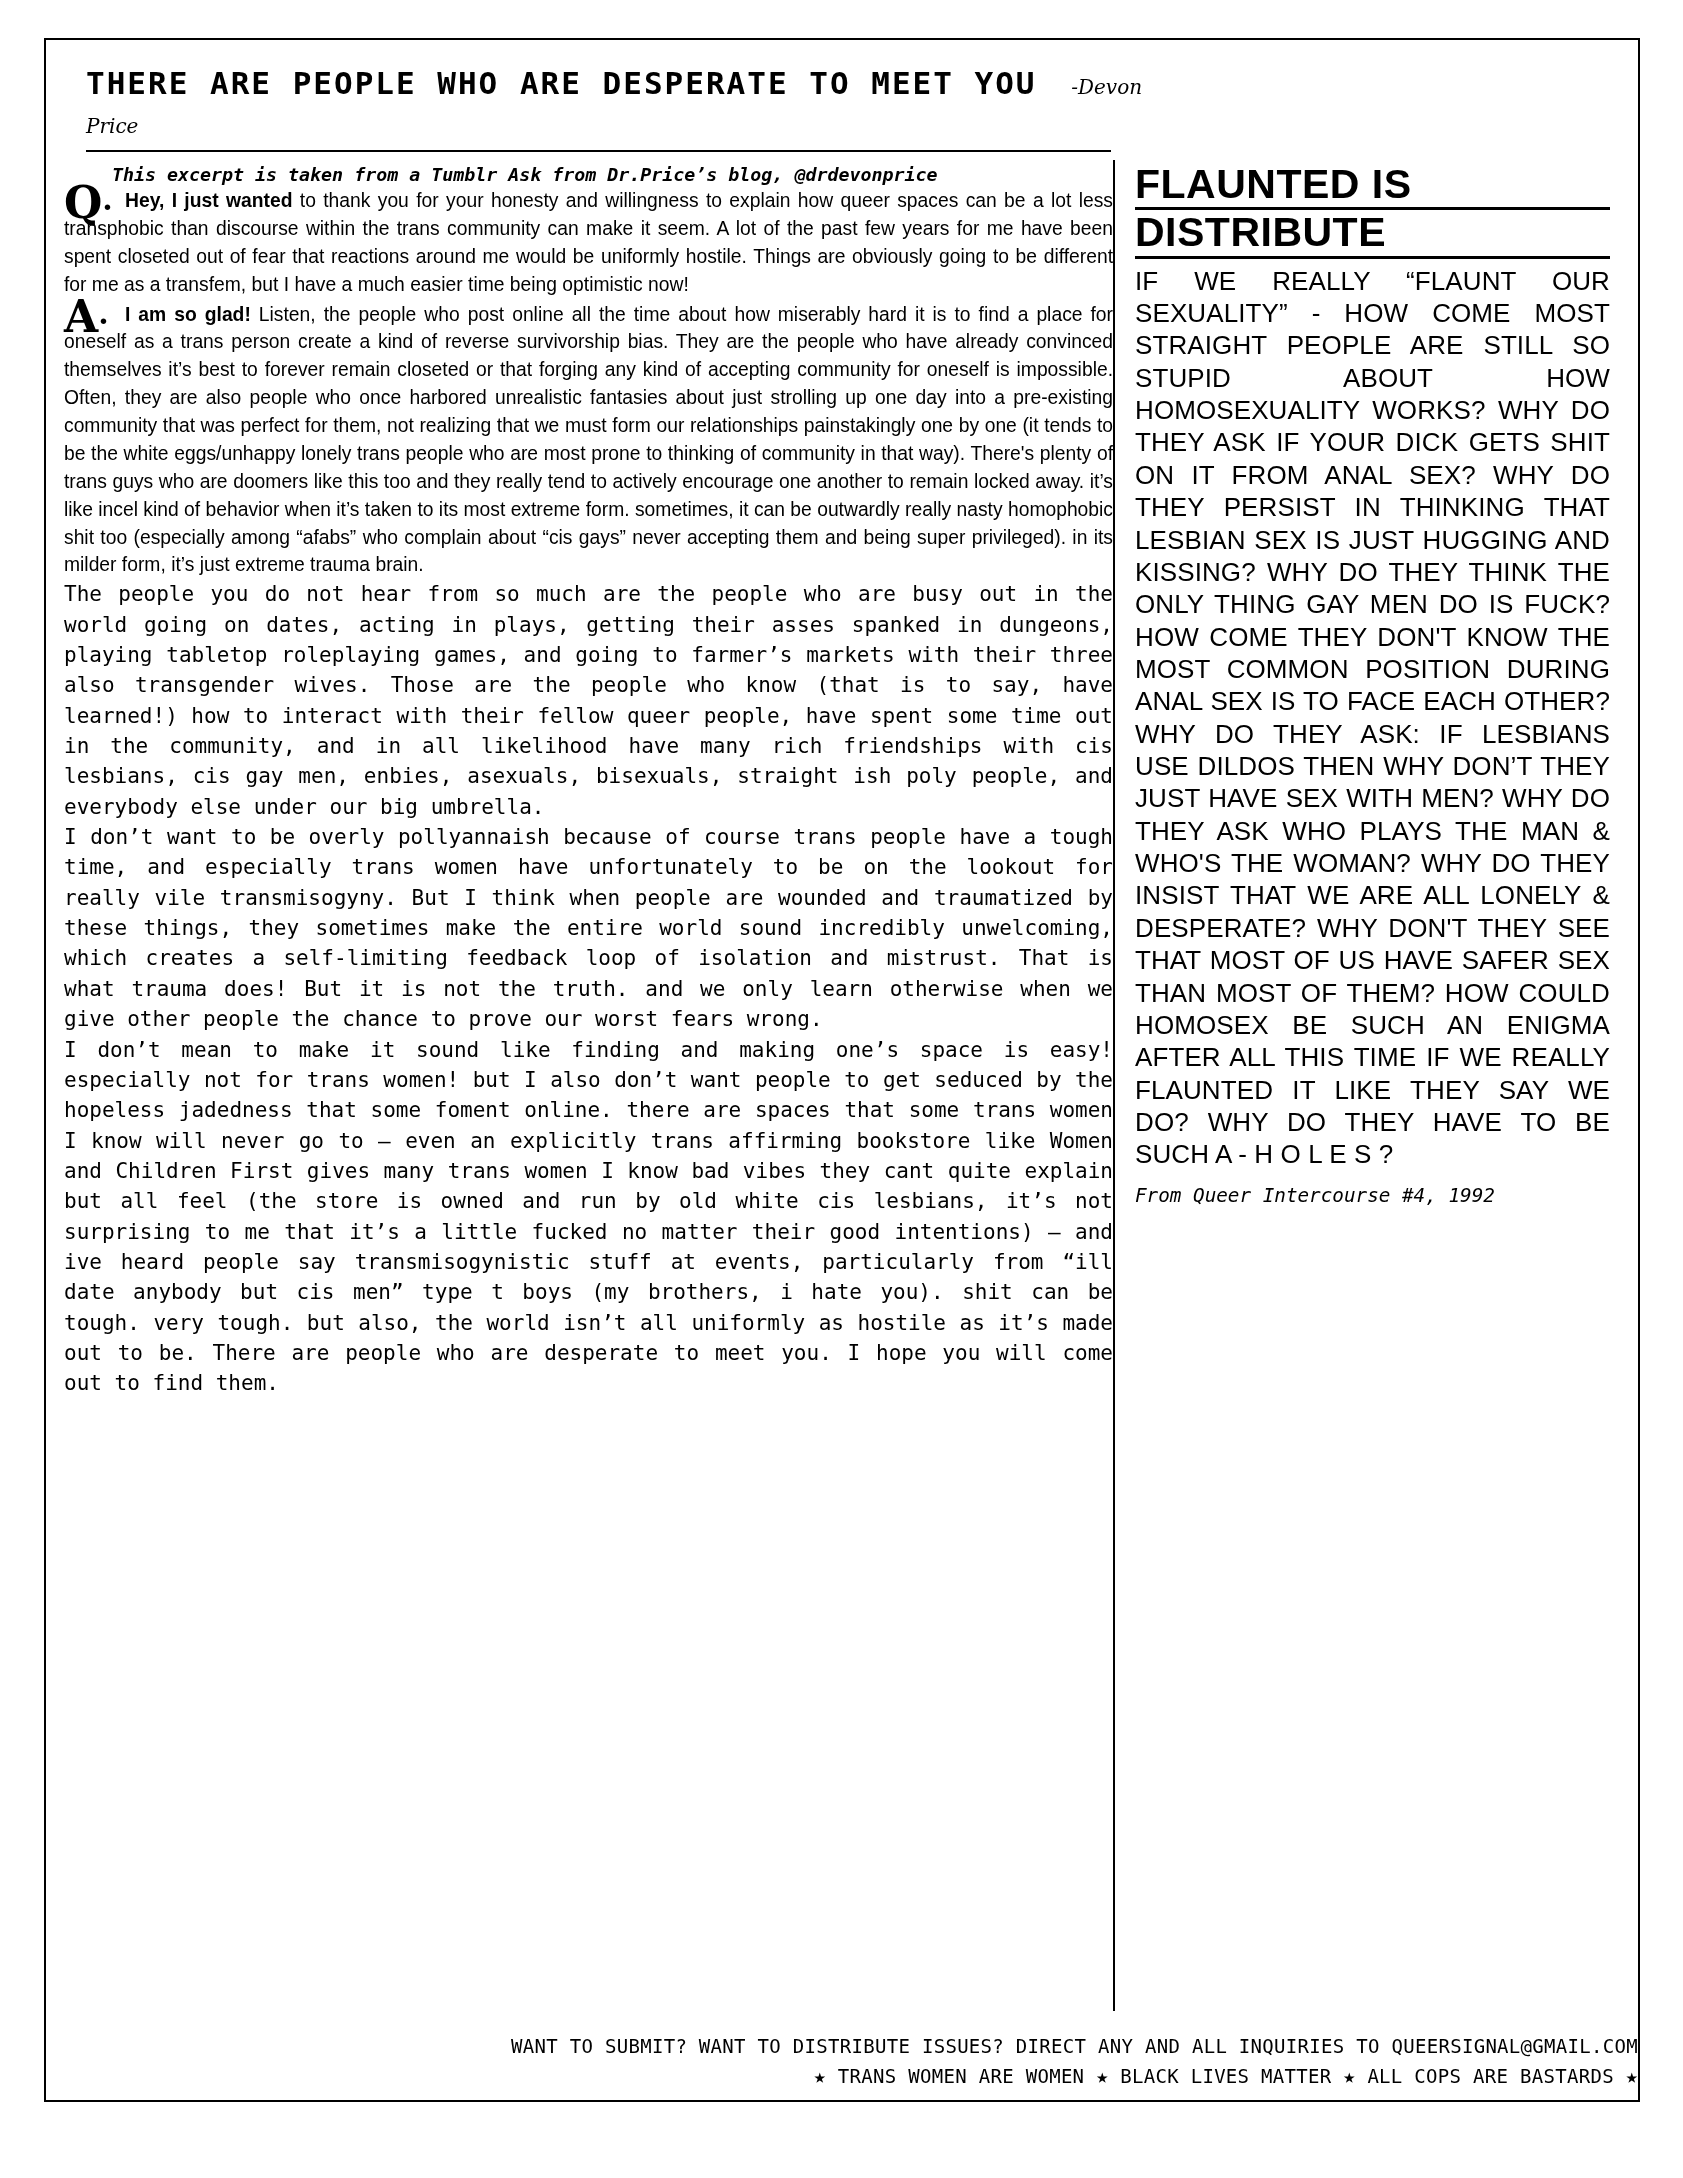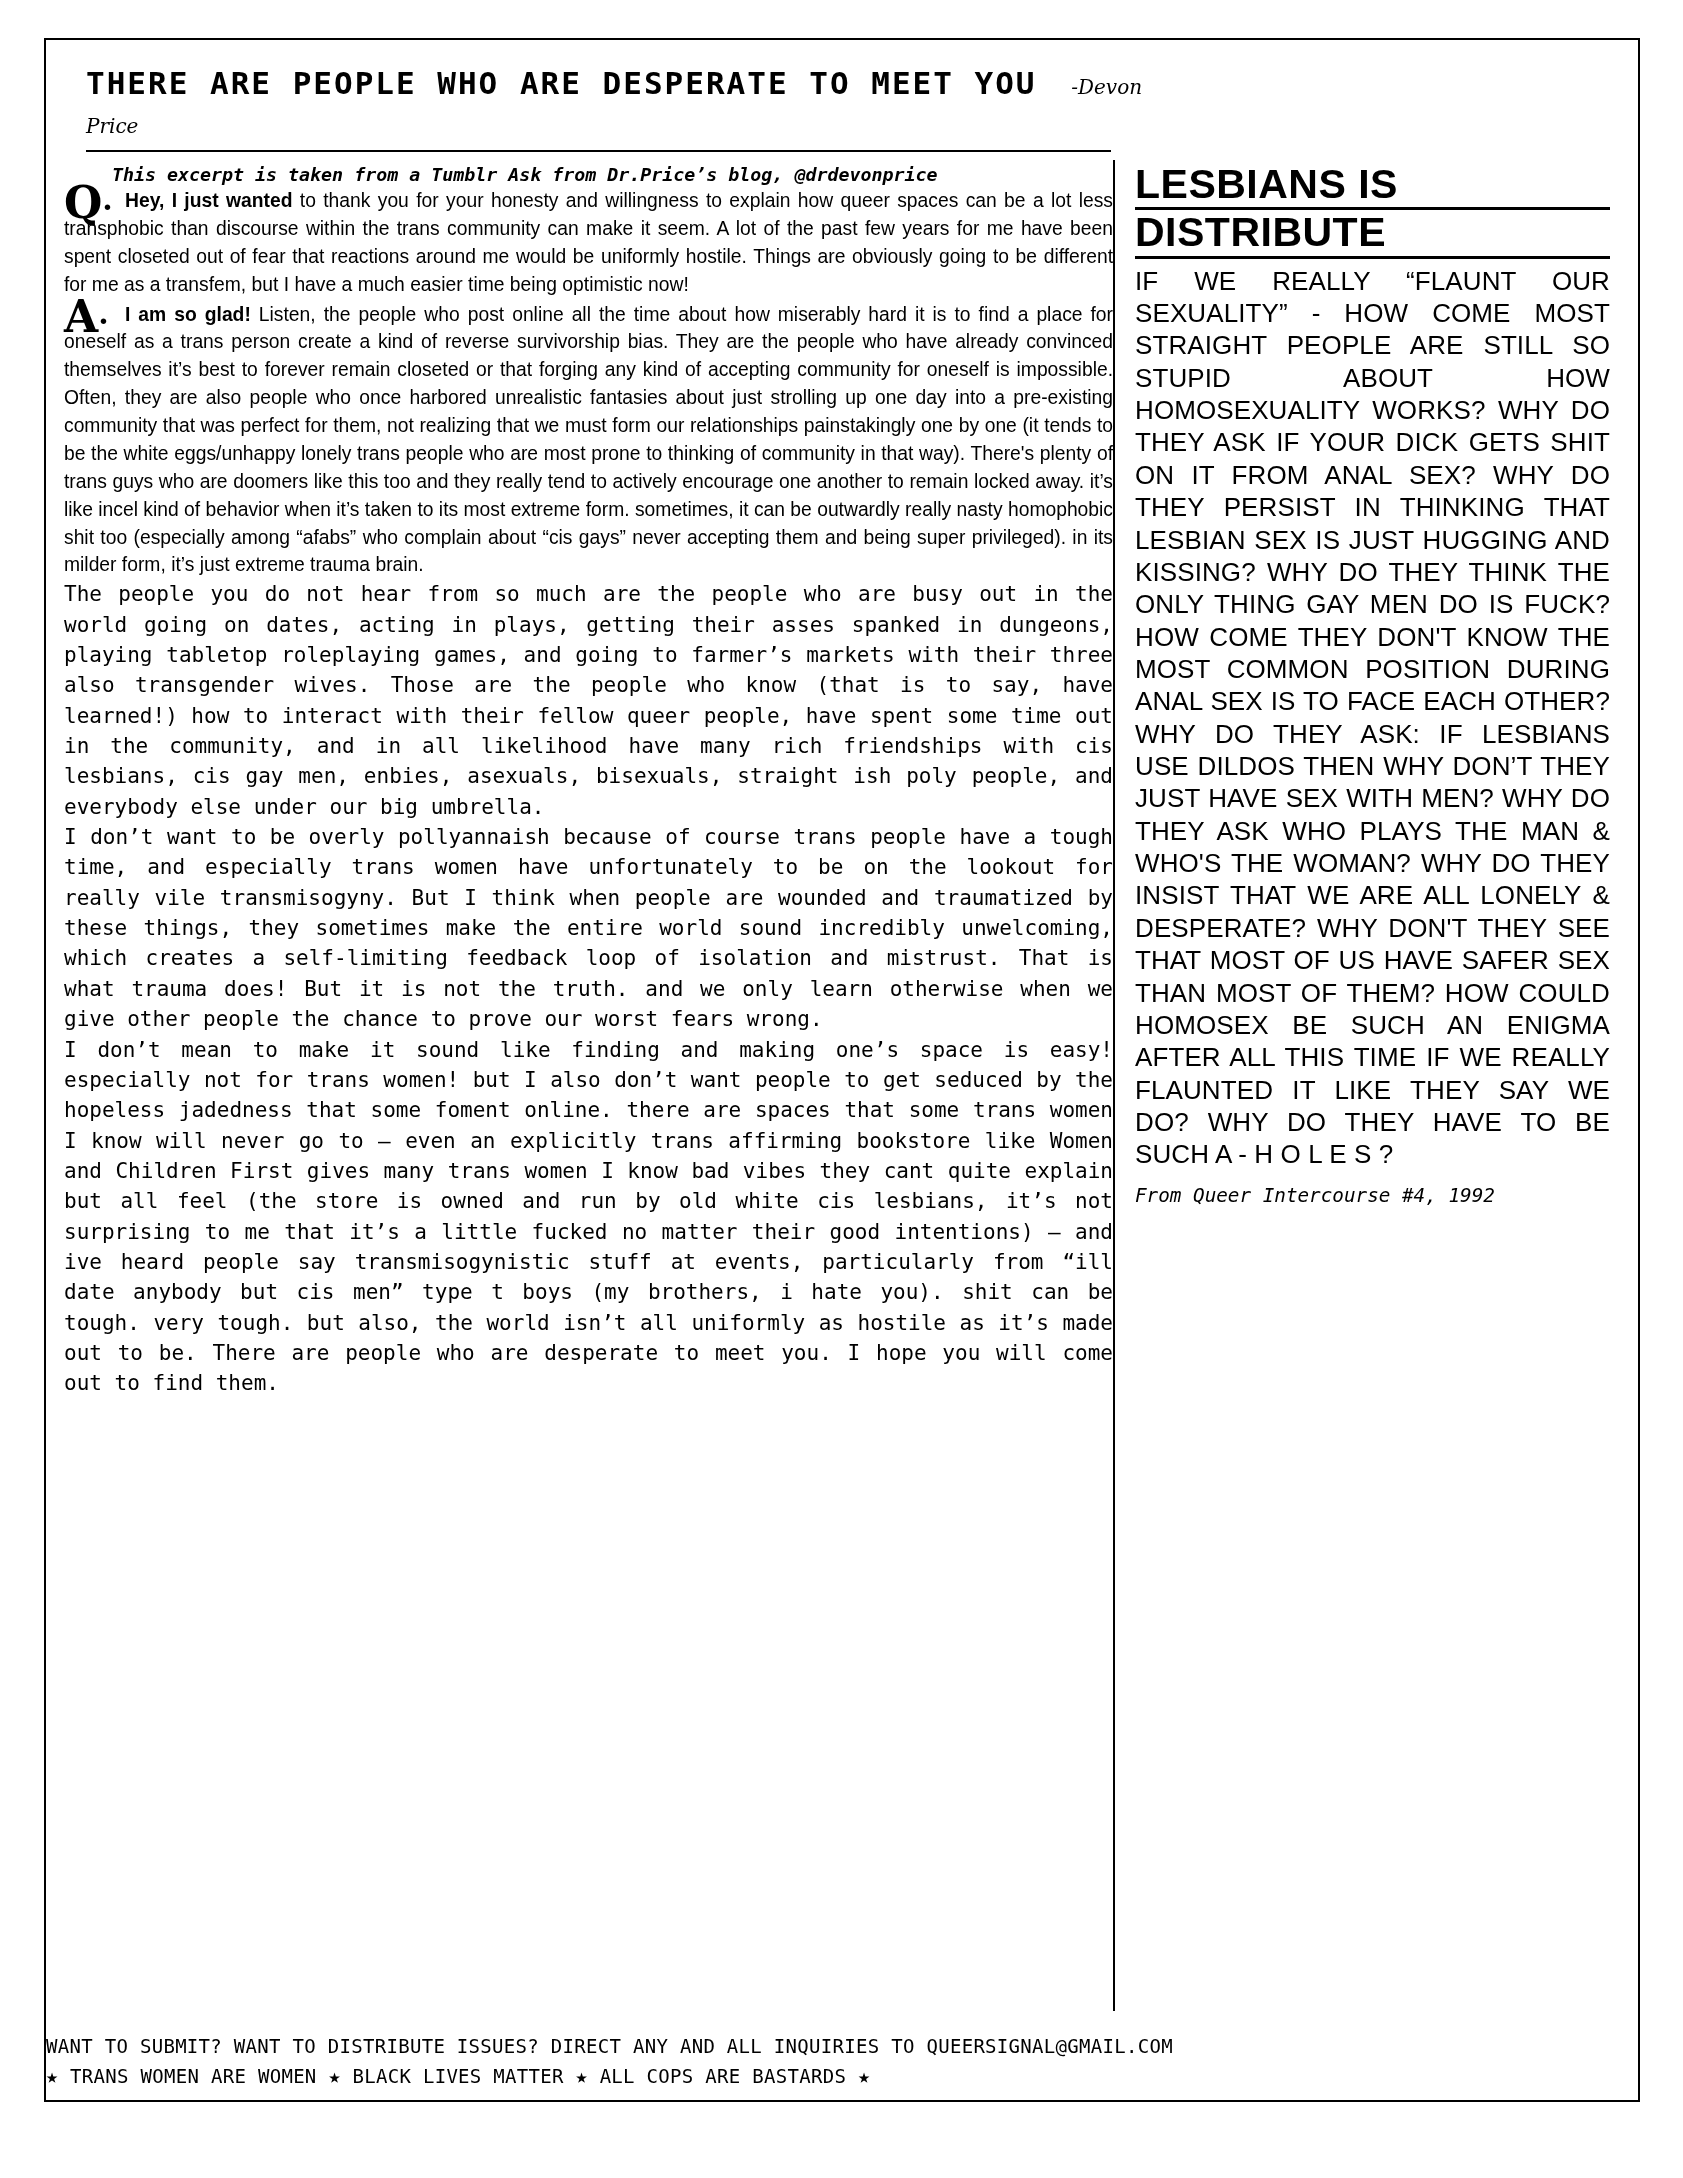--- a/index.html
+++ b/index.html
@@ -157,21 +157,21 @@
     margin: 12px 0 0 0;
     text-align: justify;
   }
 
   
   .footer {
     position: absolute;
     left: 0;
     right: 0;
     bottom: 8px;
-    text-align: left;
+    text-align: right;
     font-family: "DejaVu Sans Mono", monospace;
     font-size: 19px;
     line-height: 1.55;
     letter-spacing: 0.3px;
   }
   .footer .line2 .star {
     font-size: 20px;
   }
 </style>
 </head>
@@ -204,21 +204,21 @@
 
         <p class="para">The people you do not hear from so much are the people who are busy out in the world going on dates, acting in plays, getting their asses spanked in dungeons, playing tabletop roleplaying games, and going to farmer’s markets with their three also transgender wives. Those are the people who know (that is to say, have learned!) how to interact with their fellow queer people, have spent some time out in the community, and in all likelihood have many rich friendships with cis lesbians, cis gay men, enbies, asexuals, bisexuals, straight ish poly people, and everybody else under our big umbrella.</p>
         <p class="para">I don’t want to be overly pollyannaish because of course trans people have a tough time, and especially trans women have unfortunately to be on the lookout for really vile transmisogyny. But I think when people are wounded and traumatized by these things, they sometimes make the entire world sound incredibly unwelcoming, which creates a self-limiting feedback loop of isolation and mistrust. That is what trauma does! But it is not the truth. and we only learn otherwise when we give other people the chance to prove our worst fears wrong.</p>
         <p class="para">I don’t mean to make it sound like finding and making one’s space is easy! especially not for trans women! but I also don’t want people to get seduced by the hopeless jadedness that some foment online. there are spaces that some trans women I know will never go to – even an explicitly trans affirming bookstore like Women and Children First gives many trans women I know bad vibes they cant quite explain but all feel (the store is owned and run by old white cis lesbians, it’s not surprising to me that it’s a little fucked no matter their good intentions) – and ive heard people say transmisogynistic stuff at events, particularly from “ill date anybody but cis men” type t boys (my brothers, i hate you). shit can be tough. very tough. but also, the world isn’t all uniformly as hostile as it’s made out to be. There are people who are desperate to meet you. I hope you will come out to find them.</p>
       </div>
 
       <div class="col-divider"></div>
 
       <div class="col-right">
         <div class="poster-title">
-          <span class="l1">LESBIANS IS</span>
+          <span class="l1">FLAUNTED IS</span>
           <span class="l2">DISTRIBUTE</span>
         </div>
         <p class="poster-body">IF WE REALLY “FLAUNT OUR SEXUALITY” - HOW COME MOST STRAIGHT PEOPLE ARE STILL SO STUPID ABOUT HOW HOMOSEXUALITY WORKS? WHY DO THEY ASK IF YOUR DICK GETS SHIT ON IT FROM ANAL SEX? WHY DO THEY PERSIST IN THINKING THAT LESBIAN SEX IS JUST HUGGING AND KISSING? WHY DO THEY THINK THE ONLY THING GAY MEN DO IS FUCK? HOW COME THEY DON'T KNOW THE MOST COMMON POSITION DURING ANAL SEX IS TO FACE EACH OTHER? WHY DO THEY ASK: IF LESBIANS USE DILDOS THEN WHY DON’T THEY JUST HAVE SEX WITH MEN? WHY DO THEY ASK WHO PLAYS THE MAN &amp; WHO'S THE WOMAN? WHY DO THEY INSIST THAT WE ARE ALL LONELY &amp; DESPERATE? WHY DON'T THEY SEE THAT MOST OF US HAVE SAFER SEX THAN MOST OF THEM? HOW COULD HOMOSEX BE SUCH AN ENIGMA AFTER ALL THIS TIME IF WE REALLY FLAUNTED IT LIKE THEY SAY WE DO? WHY DO THEY HAVE TO BE SUCH A - H O L E S ?</p>
         <p class="poster-source">From Queer Intercourse #4, 1992</p>
       </div>
 
     </div>
 
     <div class="footer">
       <div class="line1">WANT TO SUBMIT? WANT TO DISTRIBUTE ISSUES? DIRECT ANY AND ALL INQUIRIES TO QUEERSIGNAL@GMAIL.COM</div>

